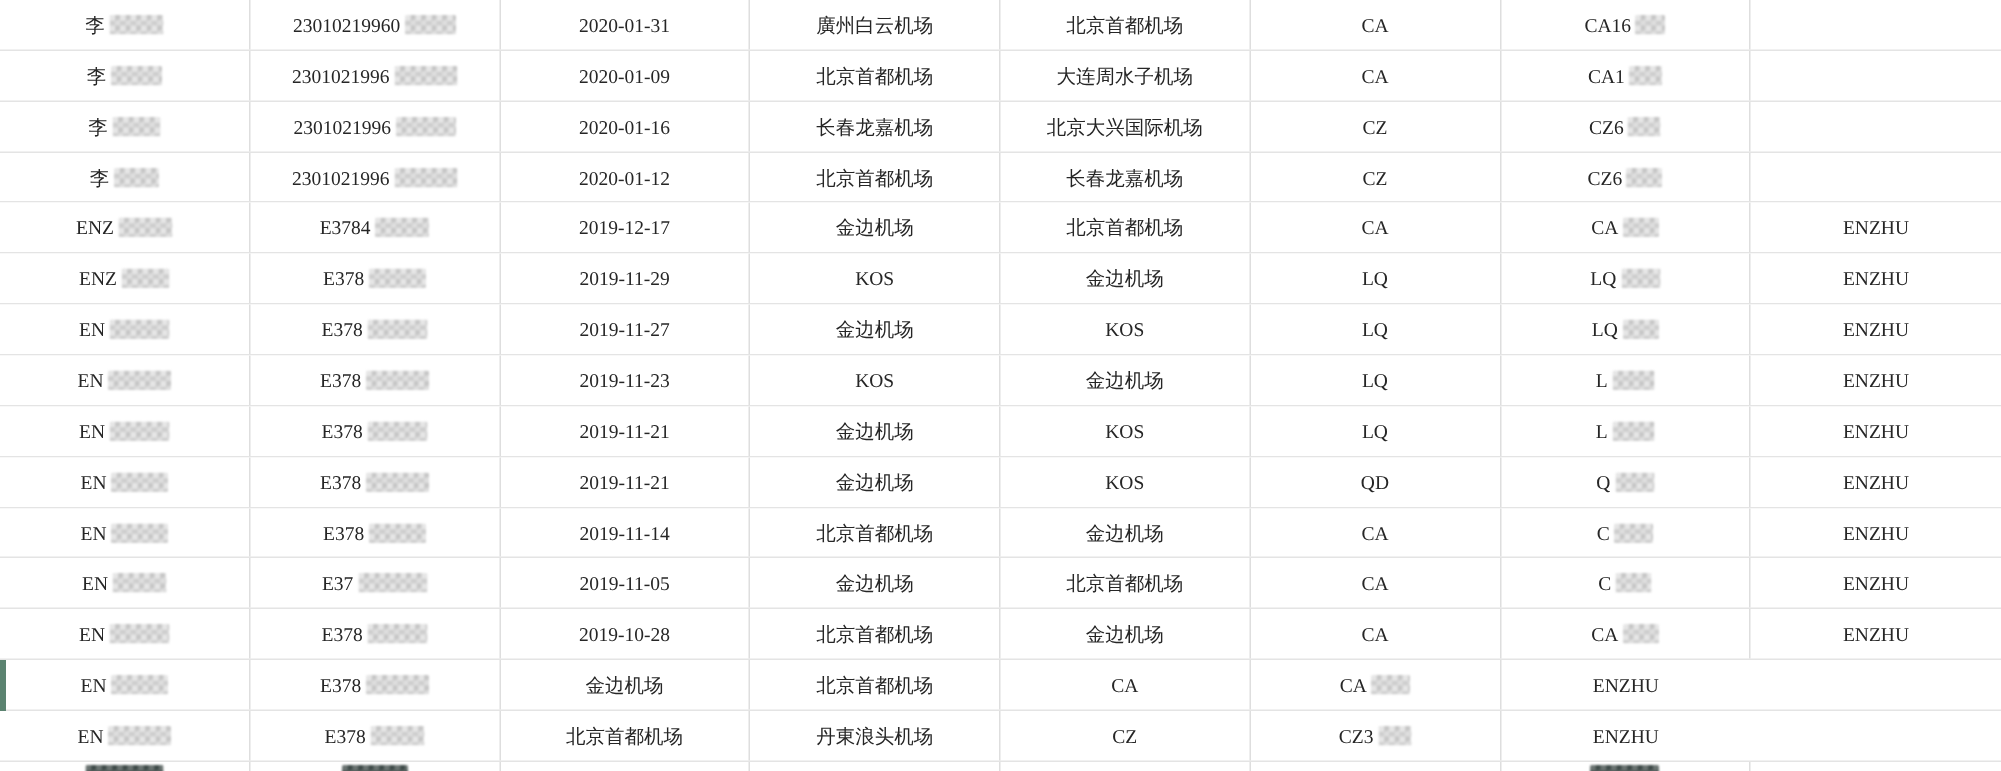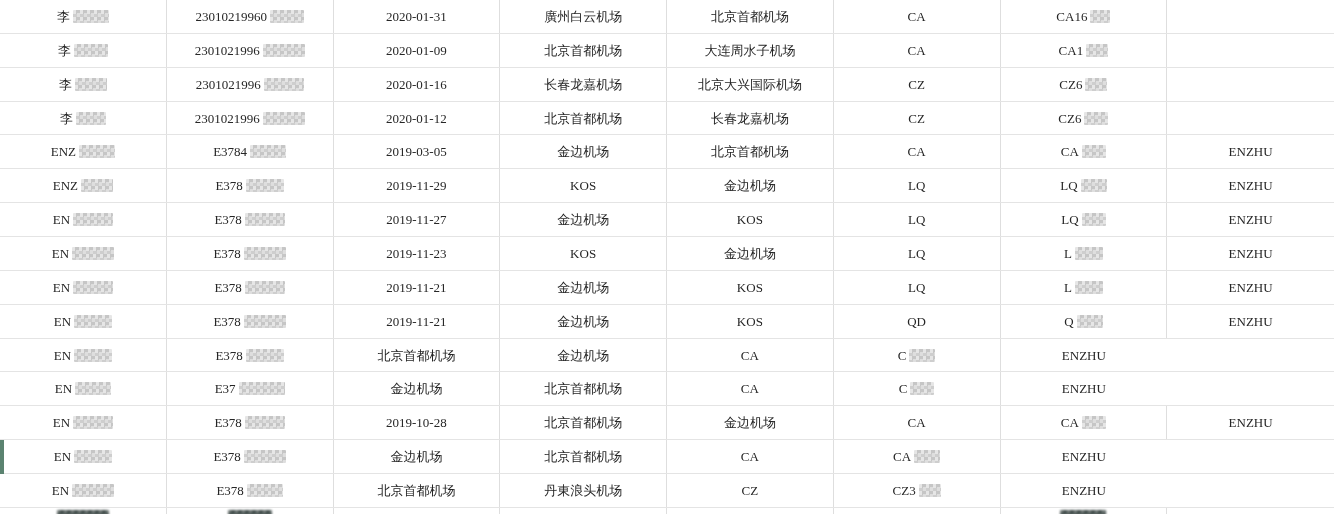--- a/index.html
+++ b/index.html
@@ -161,21 +161,21 @@
 
     <div class="cell">
       <span class="txt">ENZ</span>
         <span class="mosaic" style="width: 36px;"></span>
     </div>
     <div class="cell">
       <span class="txt">E3784</span>
         <span class="mosaic" style="width: 36px;"></span>
     </div>
     <div class="cell">
-      <span class="txt">2019-03-05</span>
+      <span class="txt">2019-12-17</span>
     </div>
     <div class="cell">
       <span class="txt">金边机场</span>
     </div>
     <div class="cell">
       <span class="txt">北京首都机场</span>
     </div>
     <div class="cell">
       <span class="txt">CA</span>
     </div>
@@ -341,20 +341,23 @@
 
     <div class="cell">
       <span class="txt">EN</span>
         <span class="mosaic" style="width: 38px;"></span>
     </div>
     <div class="cell">
       <span class="txt">E378</span>
         <span class="mosaic" style="width: 38px;"></span>
     </div>
     <div class="cell">
+      <span class="txt">2019-11-14</span>
+    </div>
+    <div class="cell">
       <span class="txt">北京首都机场</span>
     </div>
     <div class="cell">
       <span class="txt">金边机场</span>
     </div>
     <div class="cell">
       <span class="txt">CA</span>
     </div>
     <div class="cell">
       <span class="txt">C</span>
@@ -366,20 +369,23 @@
   </div>
     <div class="row">
 
     <div class="cell">
       <span class="txt">EN</span>
         <span class="mosaic" style="width: 36px;"></span>
     </div>
     <div class="cell">
       <span class="txt">E37</span>
         <span class="mosaic" style="width: 46px;"></span>
+    </div>
+    <div class="cell">
+      <span class="txt">2019-11-05</span>
     </div>
     <div class="cell">
       <span class="txt">金边机场</span>
     </div>
     <div class="cell">
       <span class="txt">北京首都机场</span>
     </div>
     <div class="cell">
       <span class="txt">CA</span>
     </div>

